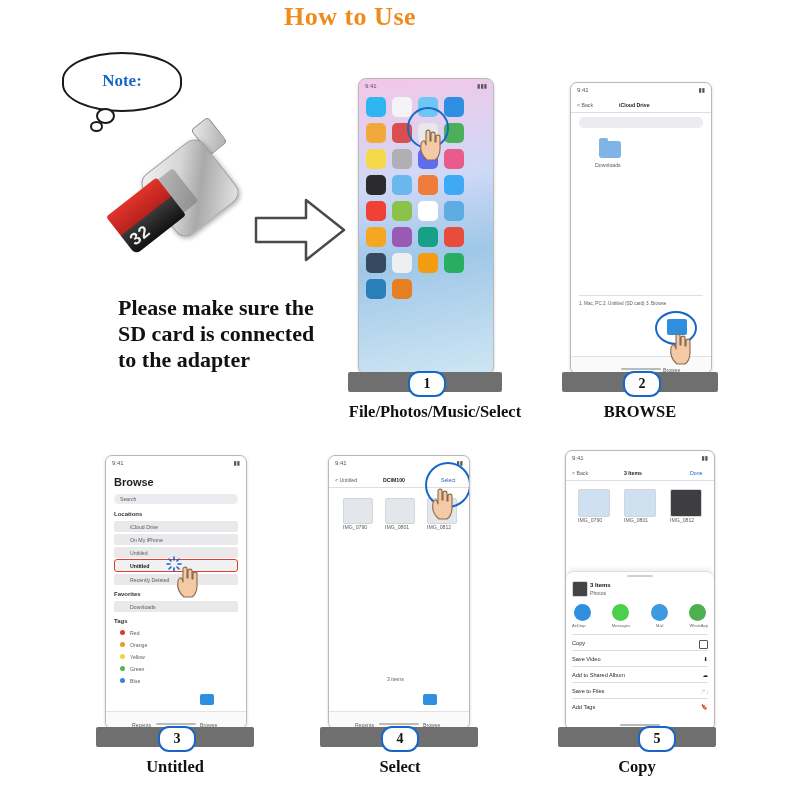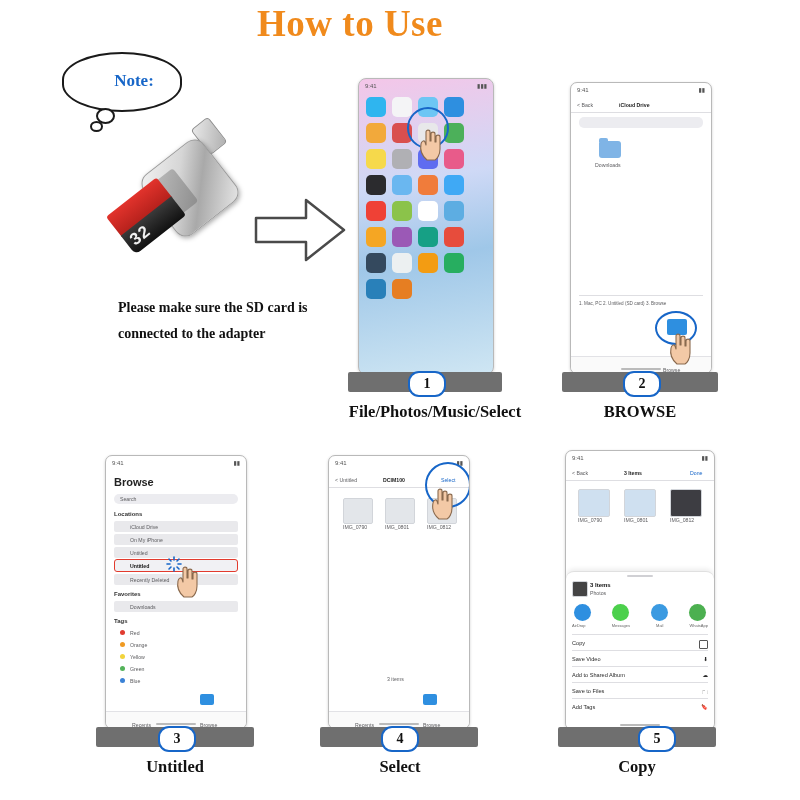--- a/index.html
+++ b/index.html
@@ -20,21 +20,21 @@
     height: 800px;
   }
 
   
   .title {
     position: absolute;
     top: 2px;
     left: 0;
     width: 700px;
     text-align: center;
-    font-size: 37px;
+    font-size: 26px;
     font-weight: bold;
     color: #F08A1C;
     font-family: "Liberation Serif", serif;
     letter-spacing: 0.5px;
   }
 
   
   .note-bubble {
     position: absolute;
     left: 62px;
@@ -48,21 +48,20 @@
   .note-bubble .note-text {
     position: absolute;
     left: 0;
     top: 17px;
     width: 116px;
     text-align: center;
     font-size: 17px;
     font-weight: bold;
     color: #1766c8;
     font-family: "Liberation Serif", serif;
-    padding-left: 12px;
   }
   .bubble-tail1 {
     position: absolute;
     left: 96px;
     top: 108px;
     width: 15px;
     height: 12px;
     border: 2px solid #1a1a1a;
     border-radius: 50%;
     background: #fff;
@@ -155,21 +154,21 @@
     font-family: "Liberation Sans", sans-serif;
     letter-spacing: 1px;
   }
 
   
   .note-caption {
     position: absolute;
     left: 118px;
     top: 295px;
     width: 215px;
-    font-size: 14px;
+    font-size: 22px;
     font-weight: bold;
     line-height: 26px;
     color: #111;
     font-family: "Liberation Serif", serif;
   }
 
   
   .arrow {
     position: absolute;
     left: 254px;

